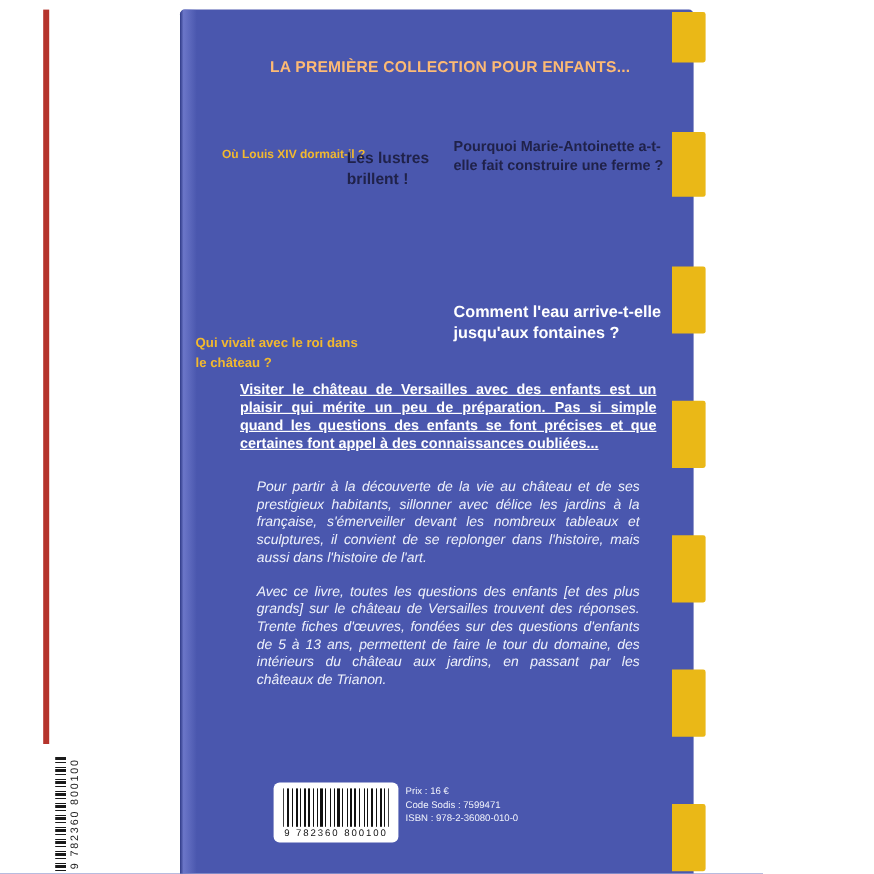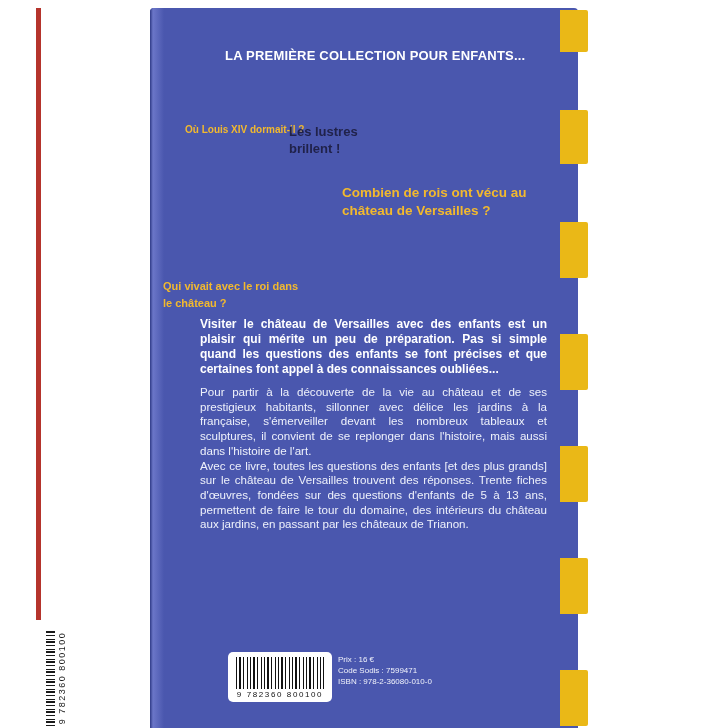--- a/index.html
+++ b/index.html
@@ -27,40 +27,40 @@
   
   .tab{position:absolute;left:560px;width:28px;background:#eab817;border-radius:0 2px 2px 0;}
   .tab1{top:10px;height:42px;}
   .tab2{top:110px;height:54px;}
   .tab3{top:222px;height:56px;}
   .tab4{top:334px;height:56px;}
   .tab5{top:446px;height:56px;}
   .tab6{top:558px;height:56px;}
   .tab7{top:670px;height:56px;}
 
-  .hdr{position:absolute;left:75px;top:38px;width:310px;color:#ffffff;
+  .hdr{position:absolute;left:75px;top:38px;width:310px;color:#fdba74;
        font-weight:bold;font-size:13px;line-height:19px;letter-spacing:.2px;}
 
   .q{position:absolute;font-weight:bold;}
   .q-yellow{color:#f2b92e;}
   .q-dark{color:#20224a;}
   .q-white{color:#ffffff;}
   .q1{left:35px;top:112px;width:125px;font-size:10px;line-height:19px;}
   .q2{left:139px;top:91px;width:82px;font-size:13px;line-height:17px;color:#20224a;margin-top:24px;}
   .q3{left:228px;top:106px;width:182px;font-size:12px;line-height:16px;}
   .q4{left:60px;top:162px;width:132px;font-size:13px;line-height:17px;}
   .q5{left:192px;top:176px;width:192px;font-size:13.5px;line-height:18px;}
   .q6{left:13px;top:241px;width:142px;font-size:11px;line-height:17px;margin-top:29px;}
   .q7{left:228px;top:243px;width:188px;font-size:13.5px;line-height:18px;}
 
   .intro{position:absolute;left:50px;top:309px;width:347px;color:#ffffff;
-         font-weight:bold;font-size:12px;line-height:15px;text-align:justify;text-align-last:left;}
+         font-weight:bold;font-size:12px;line-height:15px;text-align:justify;text-align-last:left;text-decoration:underline;}
   .bodytxt{position:absolute;left:50px;top:377px;width:347px;color:#eef1fb;
          font-size:11.6px;line-height:14.7px;text-align:justify;text-align-last:left;}
-  .bodytxt p{margin:0;}
+  .bodytxt p{margin:14px;font-style:italic;}
 
   .bc-box{position:absolute;left:78px;top:644px;width:104px;height:50px;background:#ffffff;
           border-radius:5px;display:flex;flex-direction:column;align-items:center;justify-content:flex-end;padding-bottom:3px;box-sizing:border-box;}
   .bc-bars{width:88px;height:32px;margin-bottom:1px;
     background:repeating-linear-gradient(90deg,#111 0 1px,transparent 1px 3px,#111 3px 5px,transparent 5px 7px,#111 7px 8px,transparent 8px 11px,#111 11px 12px,transparent 12px 14px);}
   .bc-num{font-size:8px;color:#111;letter-spacing:1.6px;white-space:nowrap;}
 
   .footer-info{position:absolute;left:188px;top:646px;color:#f0f2fb;font-size:8px;line-height:11px;}
 </style>
 </head>
@@ -75,22 +75,23 @@
 
 <div class="book">
   <div class="book-edge"></div>
 
   <div class="hdr">
     <div>LA PREMIÈRE COLLECTION POUR ENFANTS...</div>
   </div>
 
   <div class="q q1 q-yellow">Où Louis XIV dormait-il ?</div>
   <div class="q q2 q-dark">Les lustres brillent !</div>
-  <div class="q q5 q-yellow">Combien de rois ont vécu au château de Versailles ?</div>
+  <div class="q q3 q-dark">Pourquoi Marie-Antoinette a-t-elle fait construire une ferme ?</div>
   <div class="q q6 q-yellow">Qui vivait avec le roi dans le château ?</div>
+  <div class="q q7 q-white">Comment l'eau arrive-t-elle jusqu'aux fontaines ?</div>
 
   <div class="intro">Visiter le château de Versailles avec des enfants est un plaisir qui mérite un peu de préparation. Pas si simple quand les questions des enfants se font précises et que certaines font appel à des connaissances oubliées...</div>
 
   <div class="bodytxt">
     <p>Pour partir à la découverte de la vie au château et de ses prestigieux habitants, sillonner avec délice les jardins à la française, s'émerveiller devant les nombreux tableaux et sculptures, il convient de se replonger dans l'histoire, mais aussi dans l'histoire de l'art.</p>
     <p>Avec ce livre, toutes les questions des enfants [et des plus grands] sur le château de Versailles trouvent des réponses. Trente fiches d'œuvres, fondées sur des questions d'enfants de 5 à 13 ans, permettent de faire le tour du domaine, des intérieurs du château aux jardins, en passant par les châteaux de Trianon.</p>
   </div>
 
   <div class="bc-box">
     <div class="bc-bars"></div>

